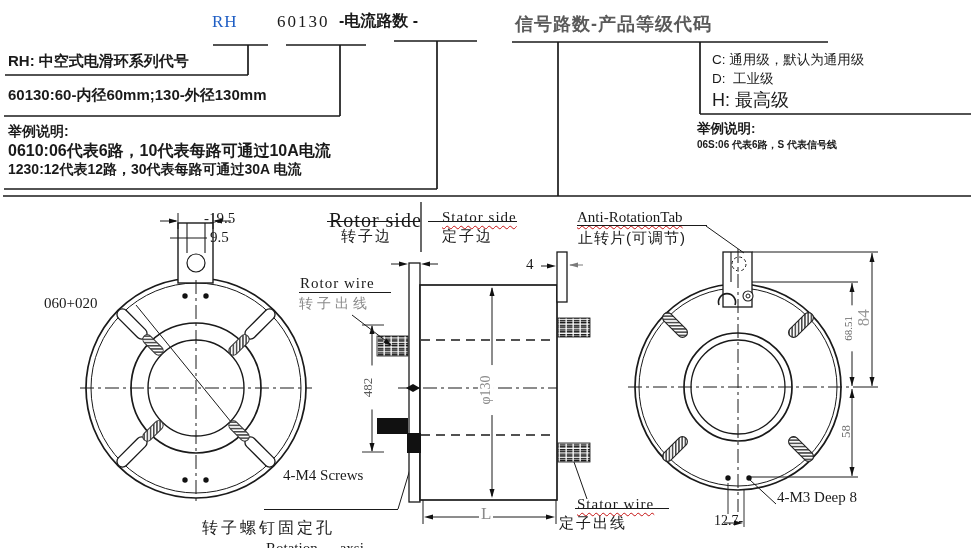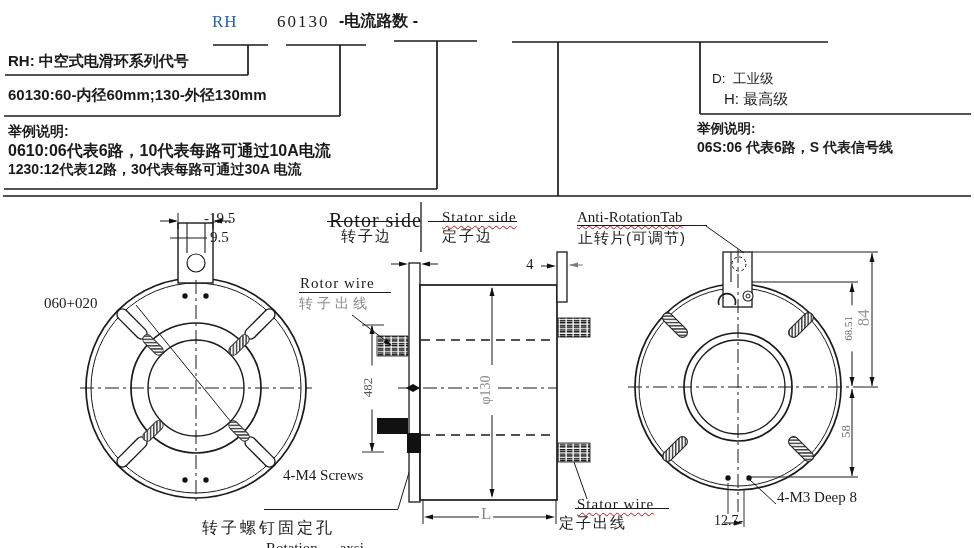--- a/index.html
+++ b/index.html
@@ -189,31 +189,33 @@
       <line x1="724" y1="523" x2="736" y2="523" stroke="#1a1a1a" stroke-width="1"></line>
       <polygon points="743,523 734,520.5 734,525.5" fill="#111"></polygon>
       <line x1="750" y1="480" x2="776" y2="504" stroke="#1a1a1a" stroke-width="1"></line>
       <line x1="706" y1="226" x2="744" y2="253" stroke="#1a1a1a" stroke-width="1"></line>
     </g>
   </svg>
 
   <div class="t ser blue" style="left:212px;top:12px;font-size:17px;letter-spacing:1px;">RH</div>
   <div class="t ser" style="left:277px;top:12px;font-size:17px;letter-spacing:2px;">60130</div>
   <div class="t sb" style="left:339px;top:12px;font-size:16px;">-电流路数 -</div>
+  <div class="t b dgray" style="left:515px;top:14px;font-size:18px;letter-spacing:1px;">信号路数-产品等级代码</div>
 
   <div class="t sb" style="left:8px;top:52px;font-size:15px;">RH: 中空式电滑环系列代号</div>
   <div class="t sb" style="left:8px;top:86px;font-size:15px;">60130:60-内径60mm;130-外径130mm</div>
   <div class="t sb" style="left:8px;top:123px;font-size:14px;">举例说明:</div>
   <div class="t sb" style="left:8px;top:142px;font-size:16px;">0610:06代表6路，10代表每路可通过10A电流</div>
   <div class="t sb" style="left:8px;top:161px;font-size:14px;">1230:12代表12路，30代表每路可通过30A 电流</div>
 
+  <div class="t" style="left:712px;top:52px;font-size:13.5px;">C: 通用级，默认为通用级</div>
   <div class="t" style="left:712px;top:71px;font-size:13.5px;white-space:pre;">D:  工业级</div>
-  <div class="t" style="left:712px;top:90px;font-size:15px;margin-left:12px;">H: 最高级</div>
+  <div class="t" style="left:712px;top:90px;font-size:18px;">H: 最高级</div>
   <div class="t sb" style="left:697px;top:121px;font-size:13.5px;">举例说明:</div>
-  <div class="t b" style="left:697px;top:139px;font-size:14px;">06S:06 代表6路，S 代表信号线</div>
+  <div class="t b" style="left:697px;top:139px;font-size:10px;">06S:06 代表6路，S 代表信号线</div>
 
   <div class="t ser" style="left:329px;top:209px;font-size:20px;letter-spacing:1px;">Rotor side</div>
   <div class="t" style="left:341px;top:227px;font-size:15px;letter-spacing:2px;">转子边</div>
   <div class="t ser" style="left:430px;top:209px;font-size:15px;letter-spacing:1px;margin-left:12px;"><span class="wavy">Stator side</span></div>
   <div class="t" style="left:442px;top:227px;font-size:15px;letter-spacing:2px;">定子边</div>
   <div class="xline" style="left:327px;top:221px;width:86px;"></div>
   <div class="xline" style="left:428px;top:221px;width:89px;"></div>
 
   <div class="t ser" style="left:300px;top:275px;font-size:15px;letter-spacing:1px;">Rotor wire</div>
   <div class="xline" style="left:299px;top:292px;width:92px;"></div>

